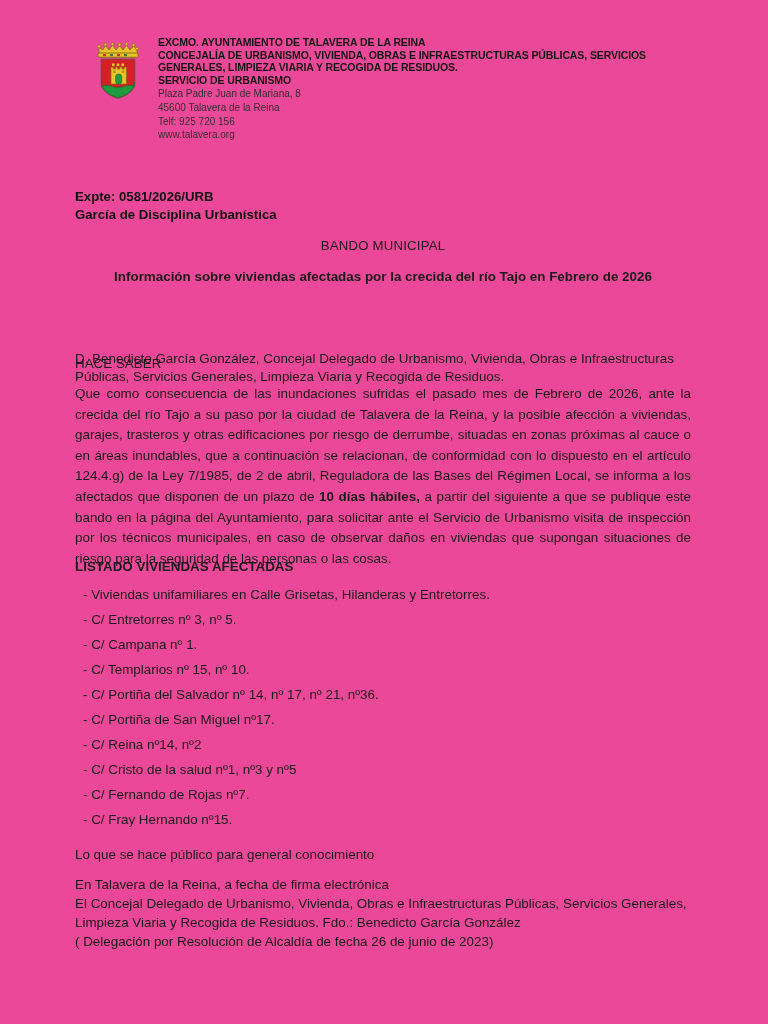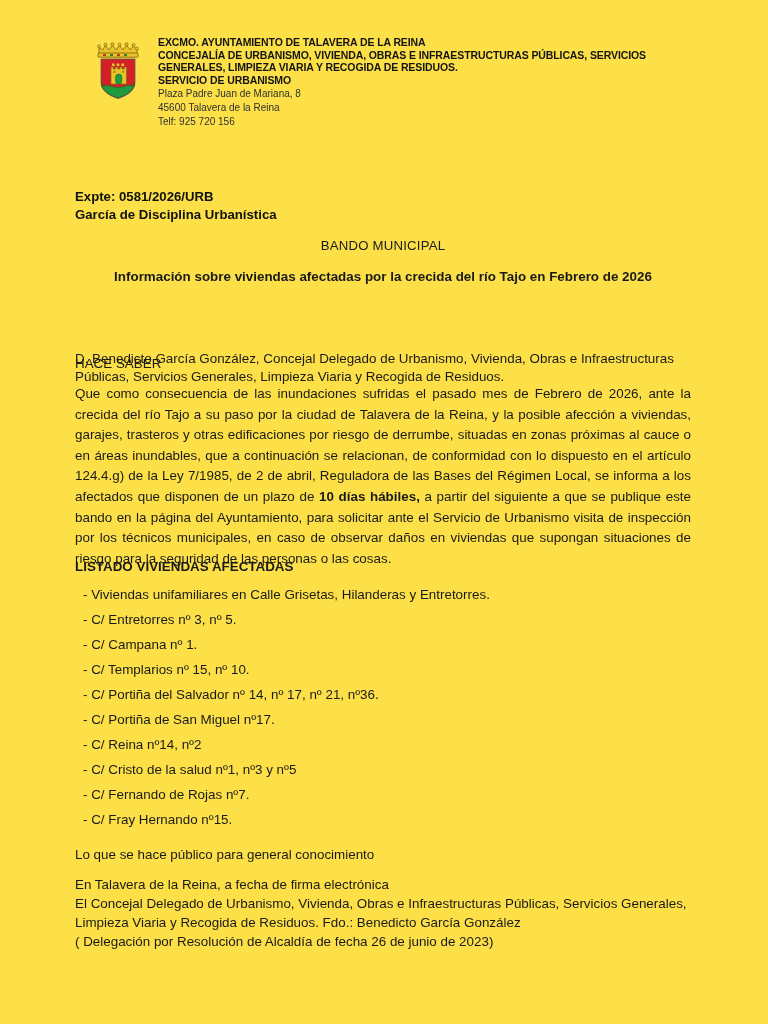--- a/index.html
+++ b/index.html
@@ -13,21 +13,21 @@
     height: 1024px;
     position: relative;
     font-family: "Liberation Sans", sans-serif;
     color: #1a1a1a;
     overflow: hidden;
   }
 
   .page {
     position: absolute;
     inset: 0;
-    background: #fde047;
+    background: #ec4899;
   }
 
   
   .letterhead {
     position: absolute;
     left: 0;
     top: 36px;
     width: 768px;
     display: flex;
     align-items: flex-start;
@@ -223,20 +223,21 @@
     </div>
 
     <div class="letterhead-text">
       <div class="org-line">EXCMO. AYUNTAMIENTO DE TALAVERA DE LA REINA</div>
       <div class="org-line wrap">CONCEJALÍA DE URBANISMO, VIVIENDA, OBRAS E INFRAESTRUCTURAS PÚBLICAS, SERVICIOS GENERALES, LIMPIEZA VIARIA Y RECOGIDA DE RESIDUOS.</div>
       <div class="org-line">SERVICIO DE URBANISMO</div>
       <div class="addr-block">
         <div class="addr-line">Plaza Padre Juan de Mariana, 8</div>
         <div class="addr-line">45600 Talavera de la Reina</div>
         <div class="addr-line">Telf: 925 720 156</div>
+        <div class="addr-line">www.talavera.org</div>
       </div>
     </div>
   </div>
 
   <div class="content">
 
     <div class="expte-block">
       <div class="expte-line">Expte: 0581/2026/URB</div>
       <div class="expte-line">García de Disciplina Urbanística</div>
     </div>

